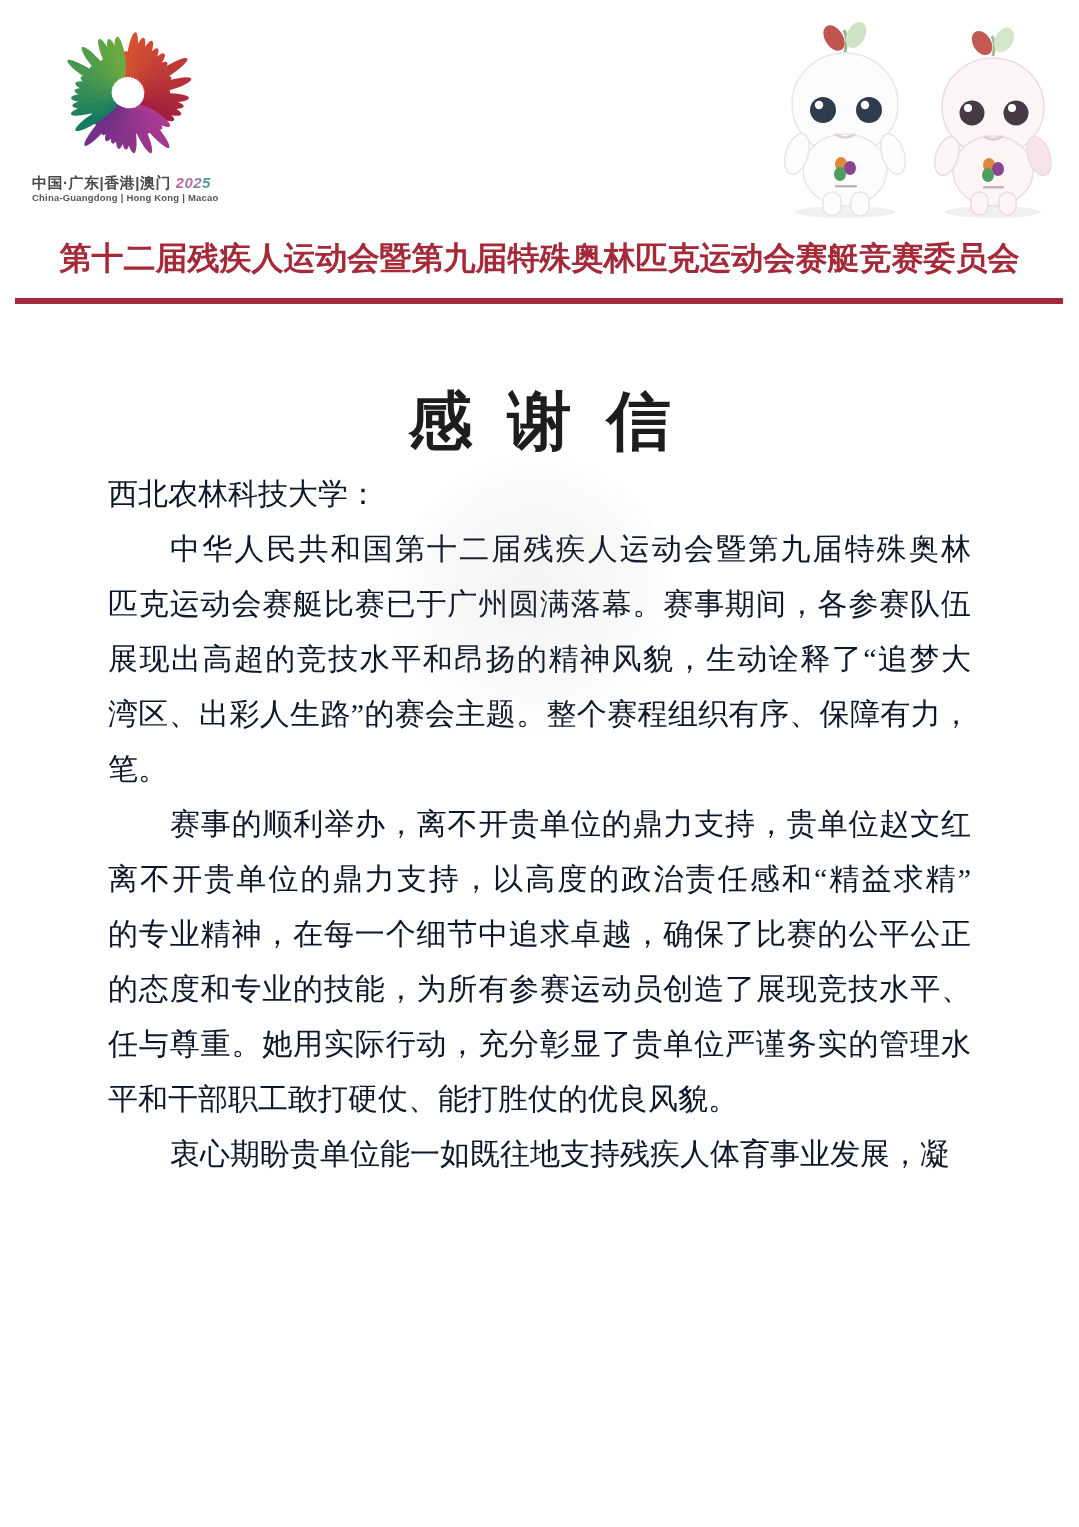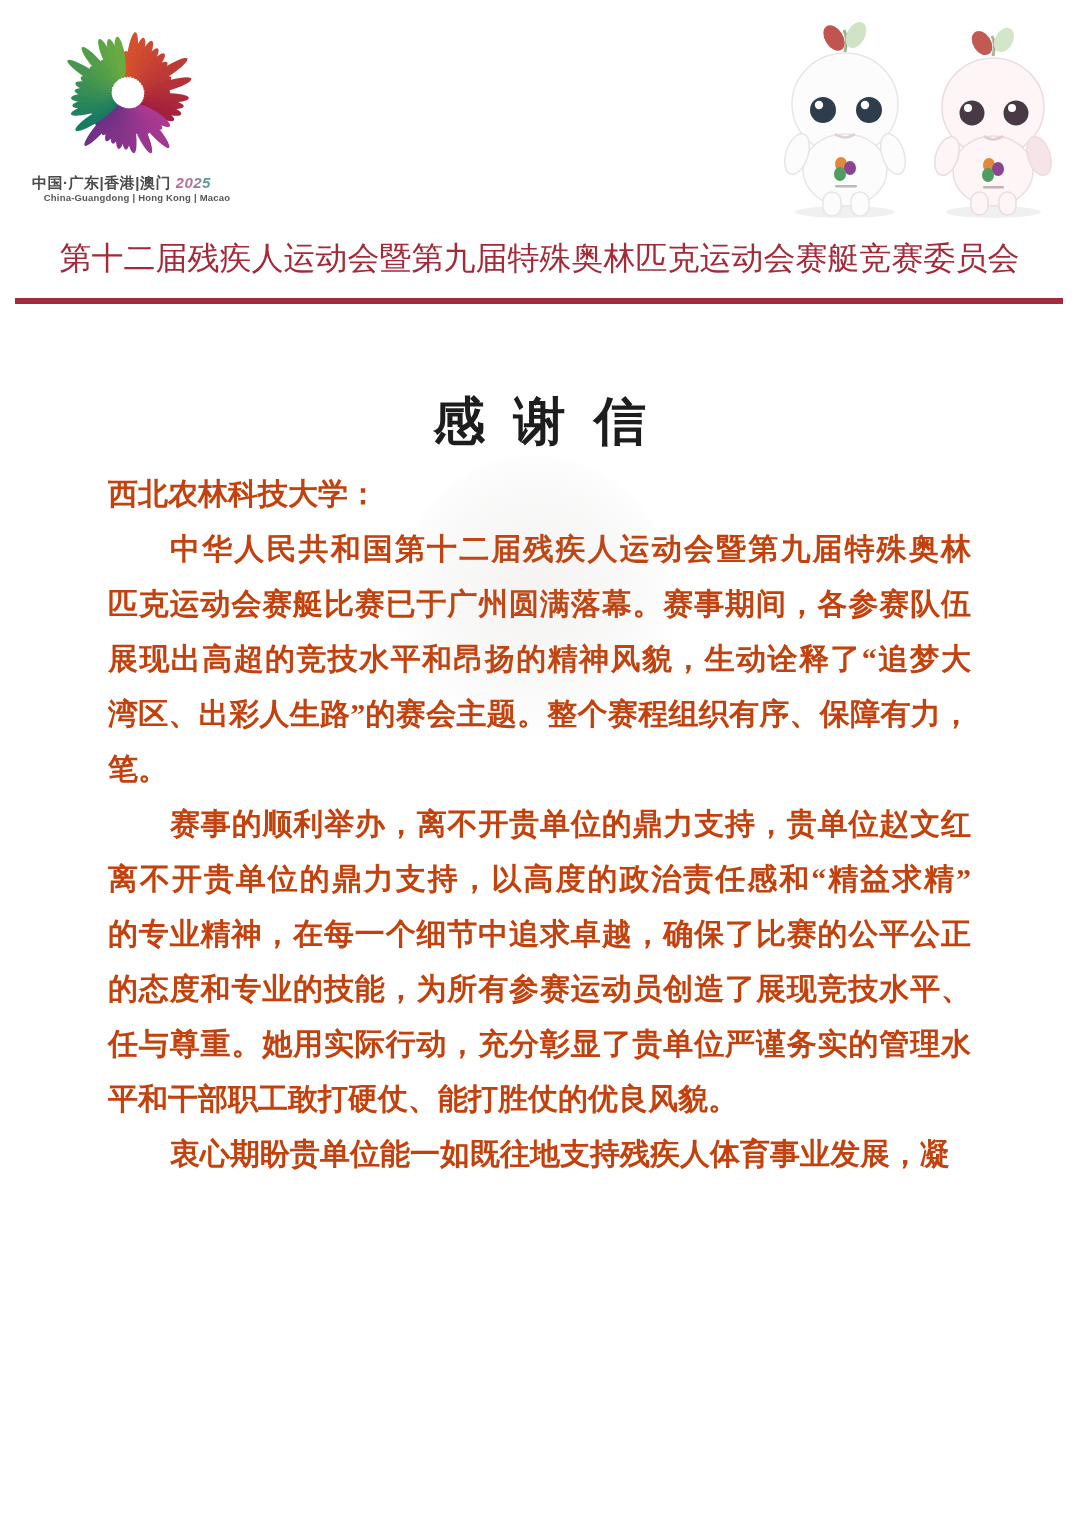--- a/index.html
+++ b/index.html
@@ -24,46 +24,44 @@
   }
   .logo-caption-cn .year{
     font-style:italic;font-weight:bold;
     background:linear-gradient(90deg,#c9618f 0%,#b06fa0 45%,#3fa49c 100%);
     -webkit-background-clip:text;background-clip:text;color:transparent;
   }
   .logo-caption-en{
     font-family:"Liberation Sans", sans-serif;
     font-weight:bold;font-size:9.5px;color:#555;letter-spacing:0.2px;
     line-height:12px;
-    text-align:center;
   }
   .mascots{margin-right:8px;}
 
   
   .committee-title{
     margin-top:40px;text-align:center;
-    font-size:32px;font-weight:normal;color:#a42a3a;
+    font-size:32px;font-weight:bold;color:#a42a3a;
     letter-spacing:0px;line-height:40px;white-space:nowrap;
   }
   .red-divider{
     height:6px;background:#a22a3a;margin:20px 16px 0 15px;
   }
 
   
   .letter-title{
     margin-top:90px;text-align:center;
-    font-size:52px;font-weight:bold;color:#1d1d1d;
+    font-size:64px;font-weight:bold;color:#1d1d1d;
     letter-spacing:0.55em;text-indent:0.55em;line-height:56px;
   }
 
   
   .letter-body{
     margin-top:16px;padding:0 108px 0 108px;
-    color:#c2410c;
-    font-weight:bold;
+    color:#0f172a;
   }
   .line{
     font-size:30px;line-height:55px;white-space:nowrap;
   }
   .line.j{
     white-space:normal;
     text-align:justify;text-align-last:justify;
   }
   .line.indent{text-indent:62px;}
 

